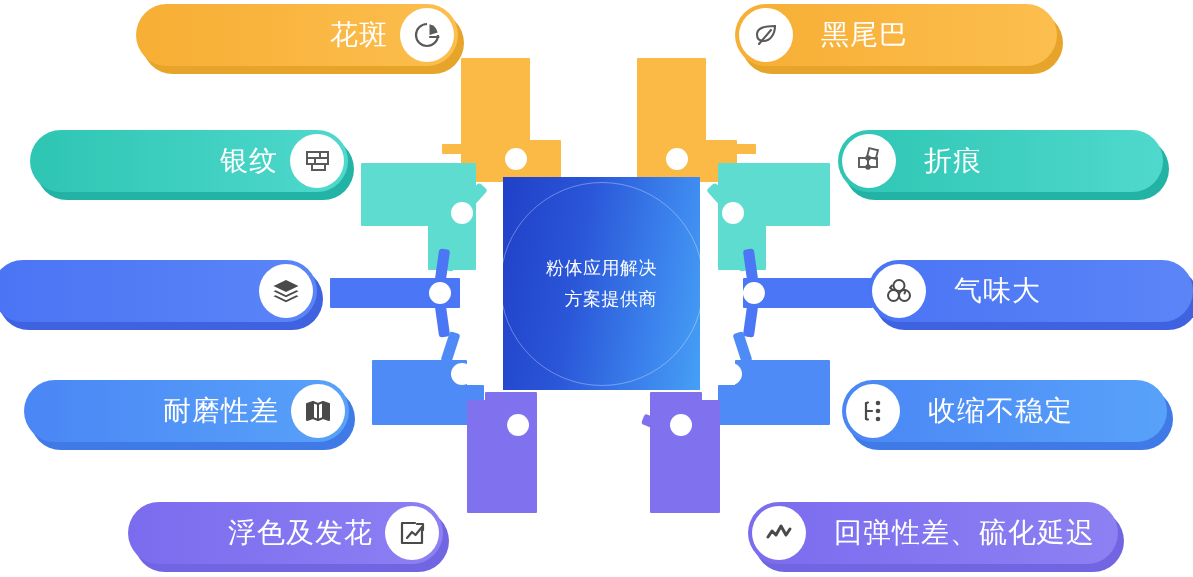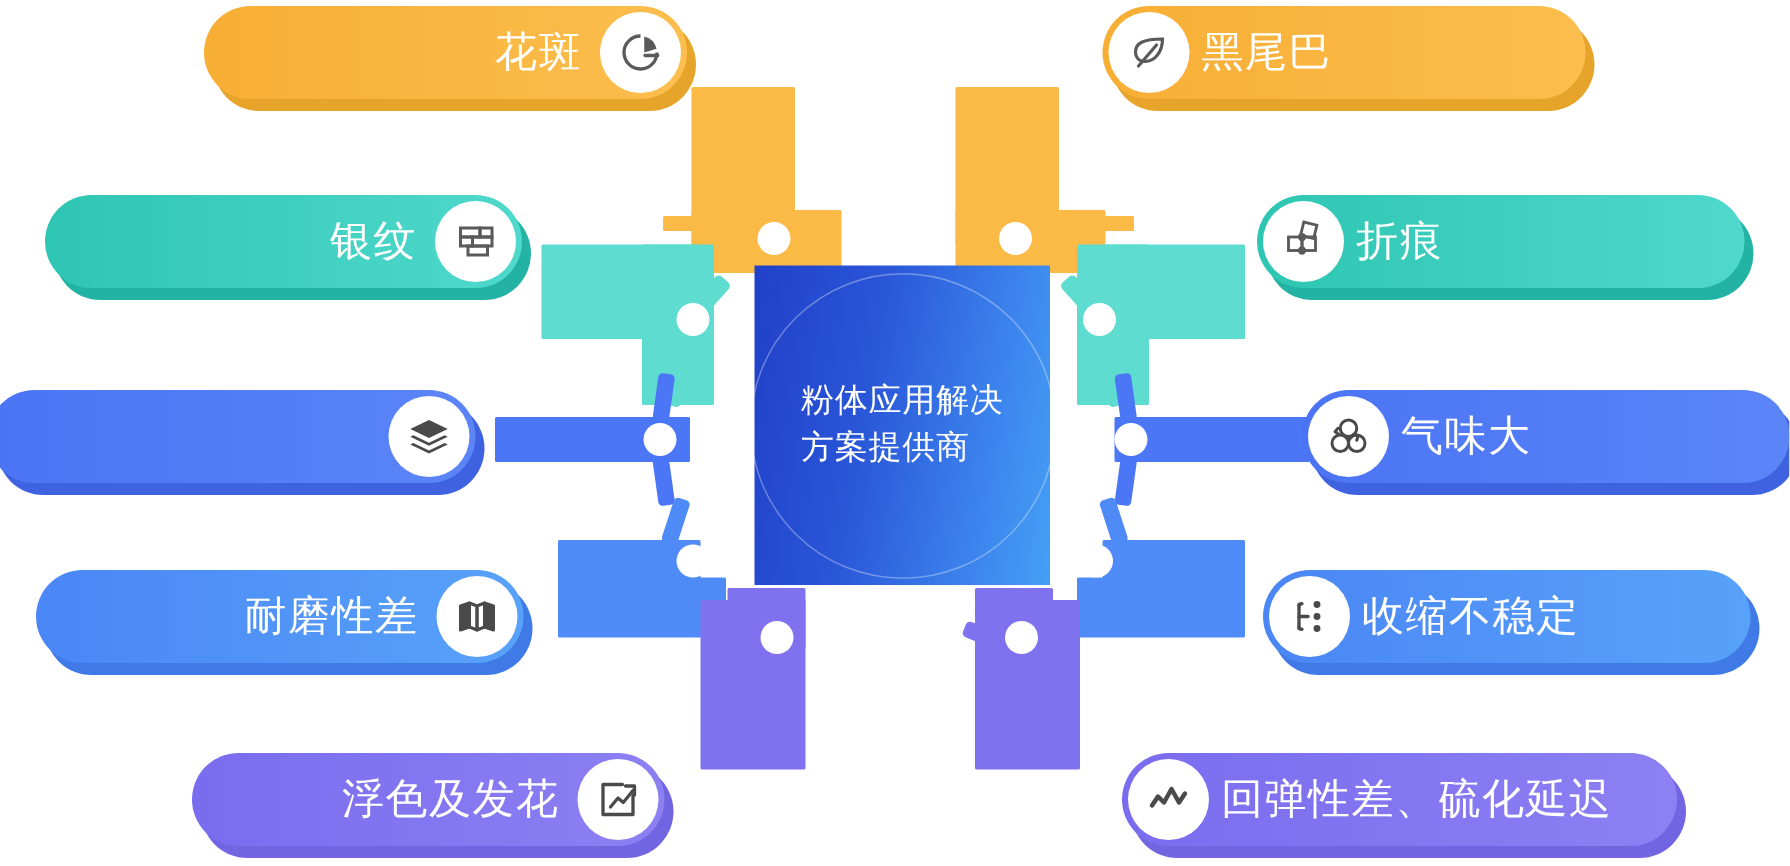--- a/index.html
+++ b/index.html
@@ -64,26 +64,25 @@
     position: absolute;
     left: 0;
     top: 0;
     width: 100%;
     height: 100%;
     display: flex;
     flex-direction: column;
     align-items: center;
     justify-content: center;
     color: #ffffff;
-    font-size: 22px;
+    font-size: 18px;
     line-height: 31px;
     letter-spacing: 0.5px;
-    text-align: left;
+    text-align: right;
     white-space: pre-line;
-    font-family: Liberation Mono, monospace;
   }
 
   
   .pill {
     position: absolute;
     z-index: 6;
     height: 62px;
   }
   .pill .shadowbar {
     position: absolute;
@@ -107,21 +106,21 @@
   .pill.right-icon .bar { justify-content: flex-end; padding-right: 4px; }
   .pill.left-icon  .bar { justify-content: flex-start; padding-left: 4px; }
 
   .pill .txt {
     color: #ffffff;
     font-size: 28px;
     letter-spacing: 1px;
     white-space: nowrap;
   }
   .pill.right-icon .txt { margin-right: 12px; }
-  .pill.left-icon  .txt { margin-left: 8px; font-family: Liberation Mono, monospace; }
+  .pill.left-icon  .txt { margin-left: 28px; font-family: Liberation Mono, monospace; }
 
   .pill .icon-circle {
     width: 54px;
     height: 54px;
     min-width: 54px;
     border-radius: 50%;
     background: #ffffff;
     display: flex;
     align-items: center;
     justify-content: center;

